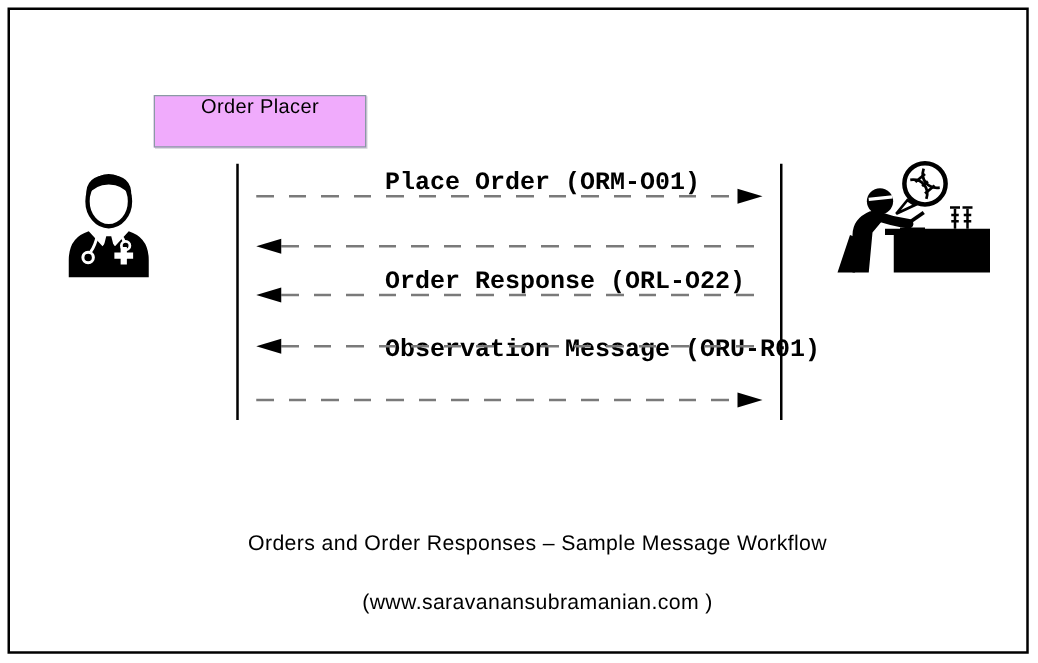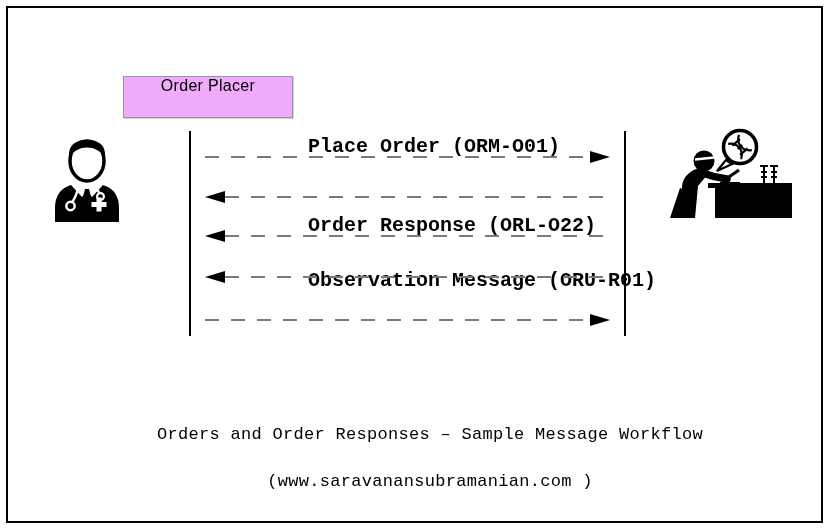--- a/index.html
+++ b/index.html
@@ -98,21 +98,20 @@
   .icon-wrap.scientist { left: 668px; top: 128px; }
 
   .caption {
     position: absolute;
     left: 30px;
     right: 0;
     text-align: center;
     font-size: 17px;
     letter-spacing: 0.3px;
     white-space: nowrap;
-    font-family: Liberation Mono, monospace;
   }
   .caption.line1 { top: 425px; }
   .caption.line2 { top: 472px; }
 </style>
 </head>
 <body>
 
 <div class="canvas">
   <div class="frame"></div>
 

